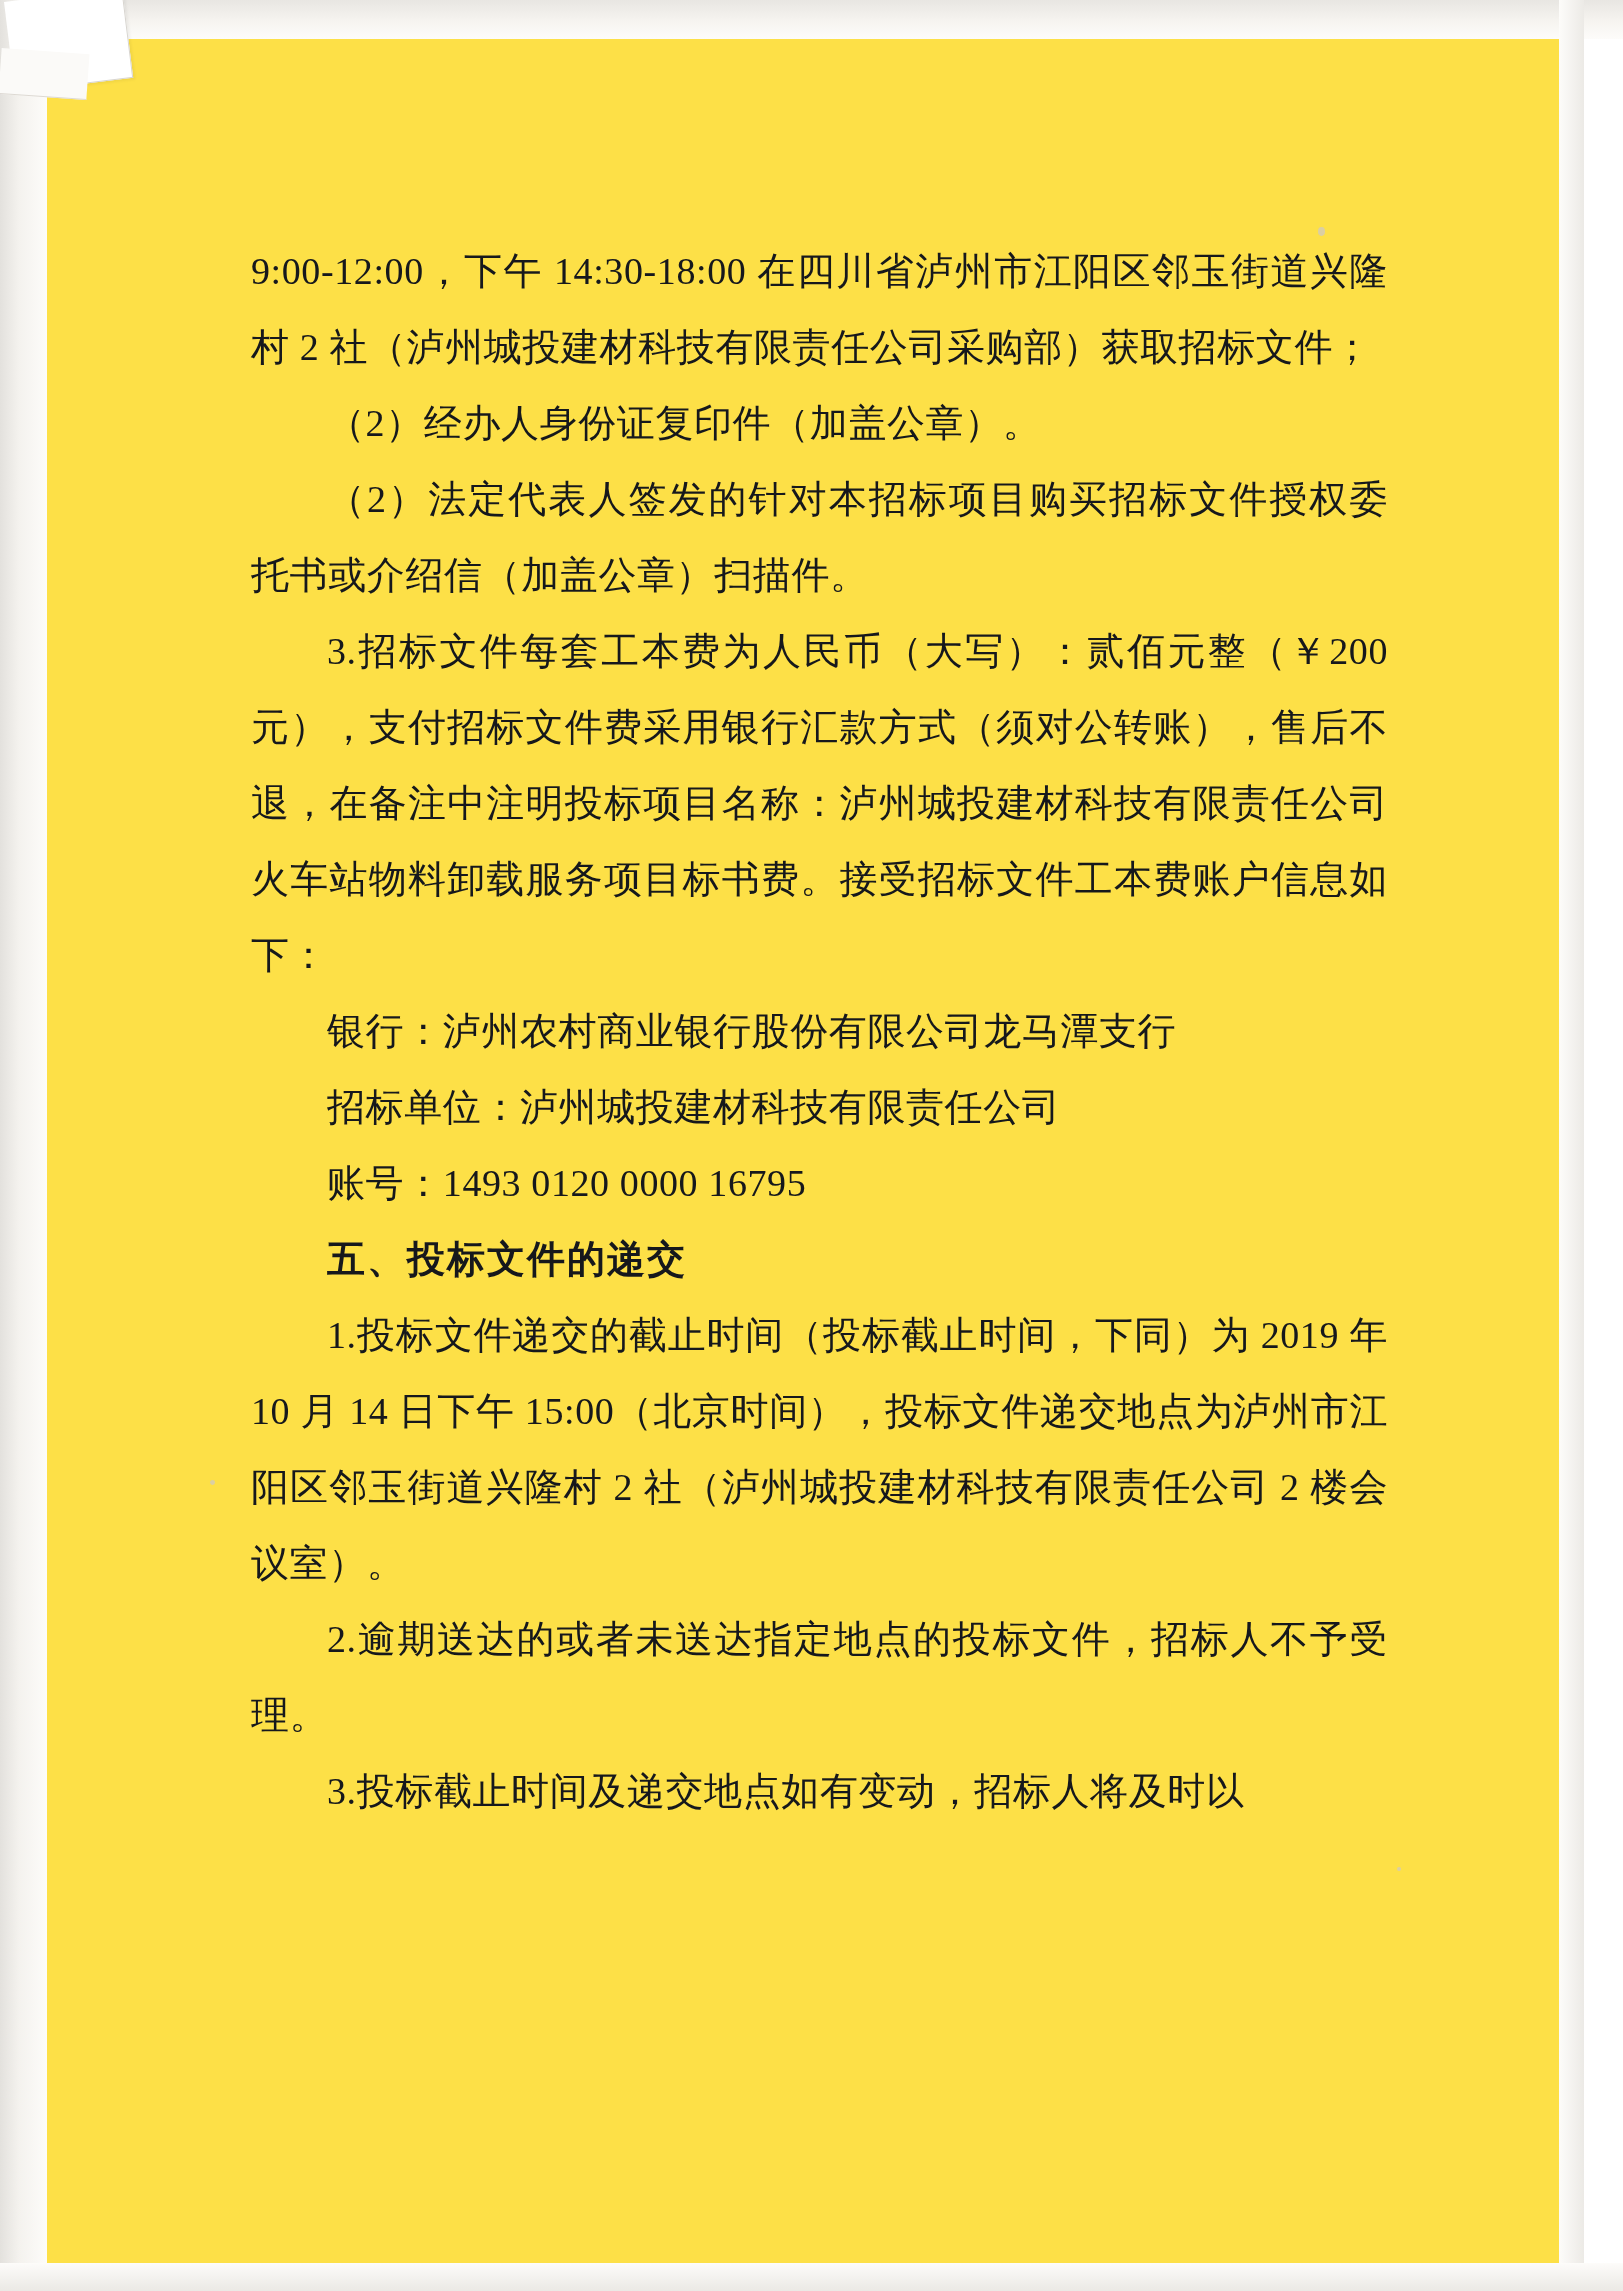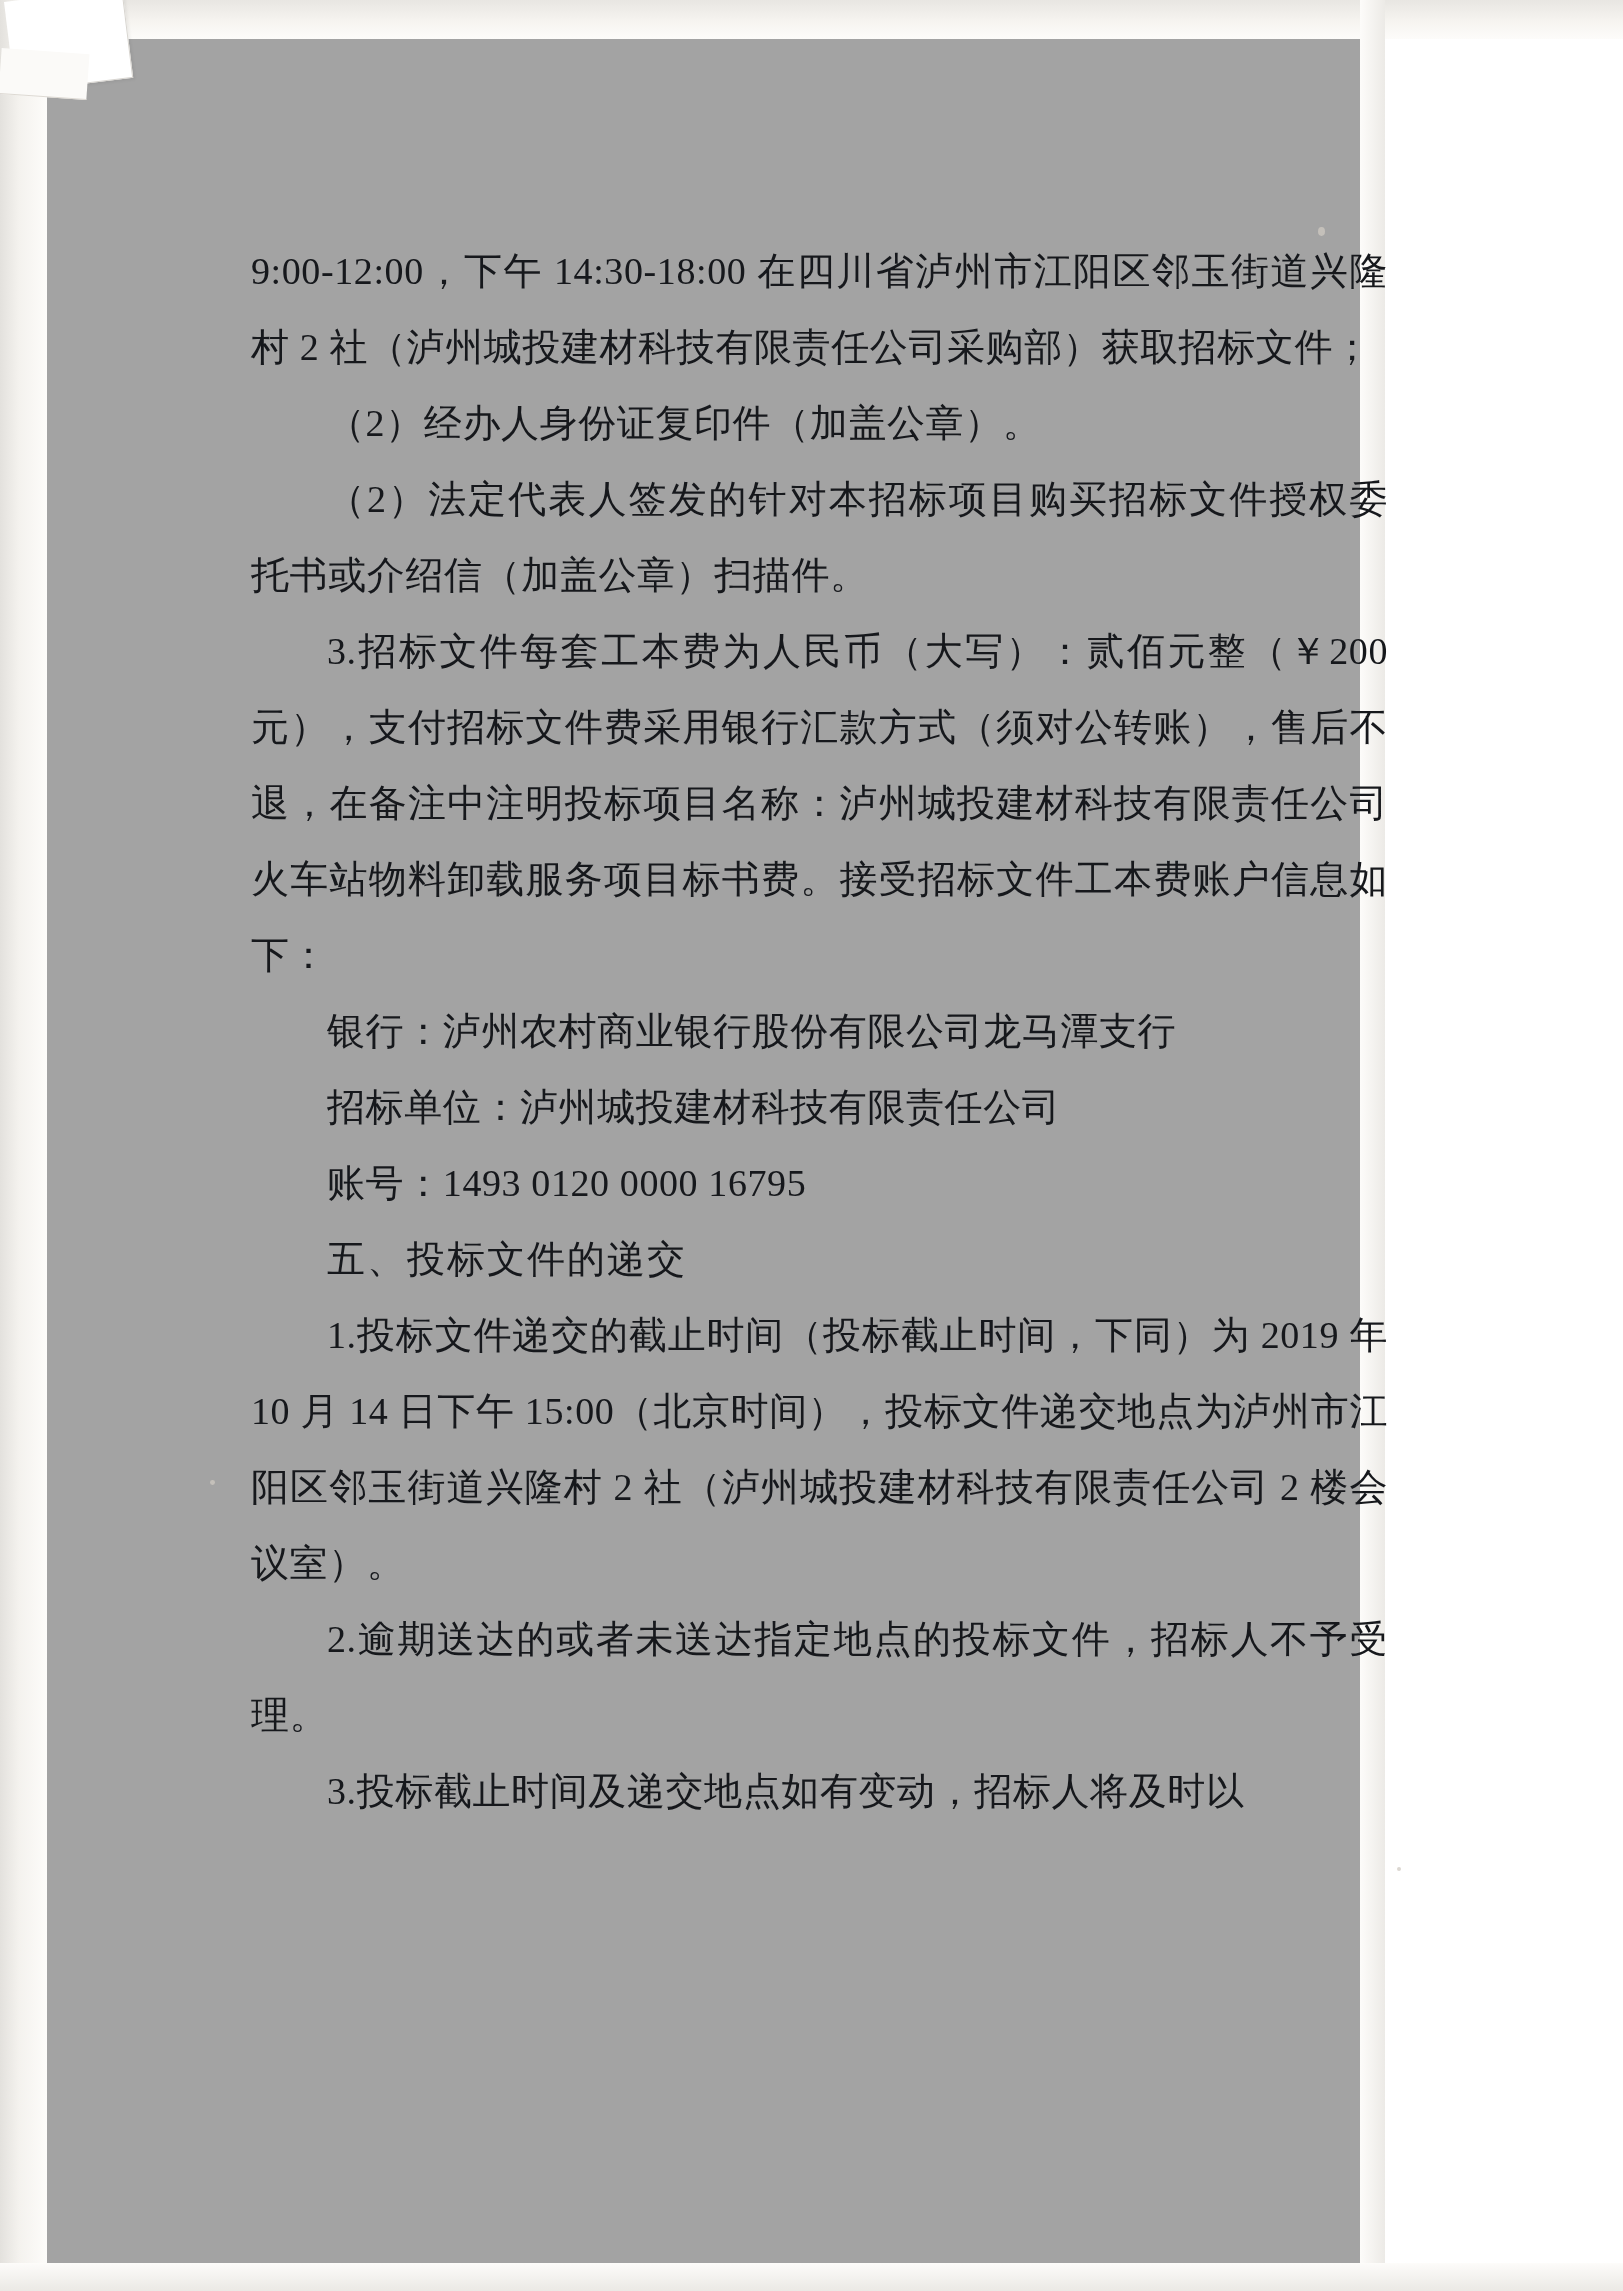--- a/index.html
+++ b/index.html
@@ -13,23 +13,23 @@
     position: relative;
     font-family: "Liberation Serif", "DejaVu Serif", serif;
     overflow: hidden;
   }
 
   
   #page-sheet {
     position: absolute;
     left: 0;
     top: 0;
-    width: 1385px;
+    width: 1584px;
     height: 2292px;
-    background: #a3a3a3;
+    background: #fde047;
     border-radius: 27px;
   }
 
   
   #scan-edge-left {
     position: absolute;
     left: 0; top: 0;
     width: 47px; height: 2292px;
     background: linear-gradient(to right, #e3e1dd 0%, #f4f2ee 40%, #fdfcfa 100%);
   }
@@ -93,21 +93,21 @@
     text-align: justify;
     text-justify: inter-ideograph;
     white-space: pre-wrap;
     word-break: break-word;
     margin: 0;
   }
   .para.indent {
     text-indent: 76px;
   }
   .para.heading {
-    font-weight: normal;
+    font-weight: bold;
     text-indent: 76px;
     letter-spacing: 2px;
   }
 
   
   .speck {
     position: absolute;
     background: #cfcac2;
     border-radius: 50%;
     opacity: 0.75;

